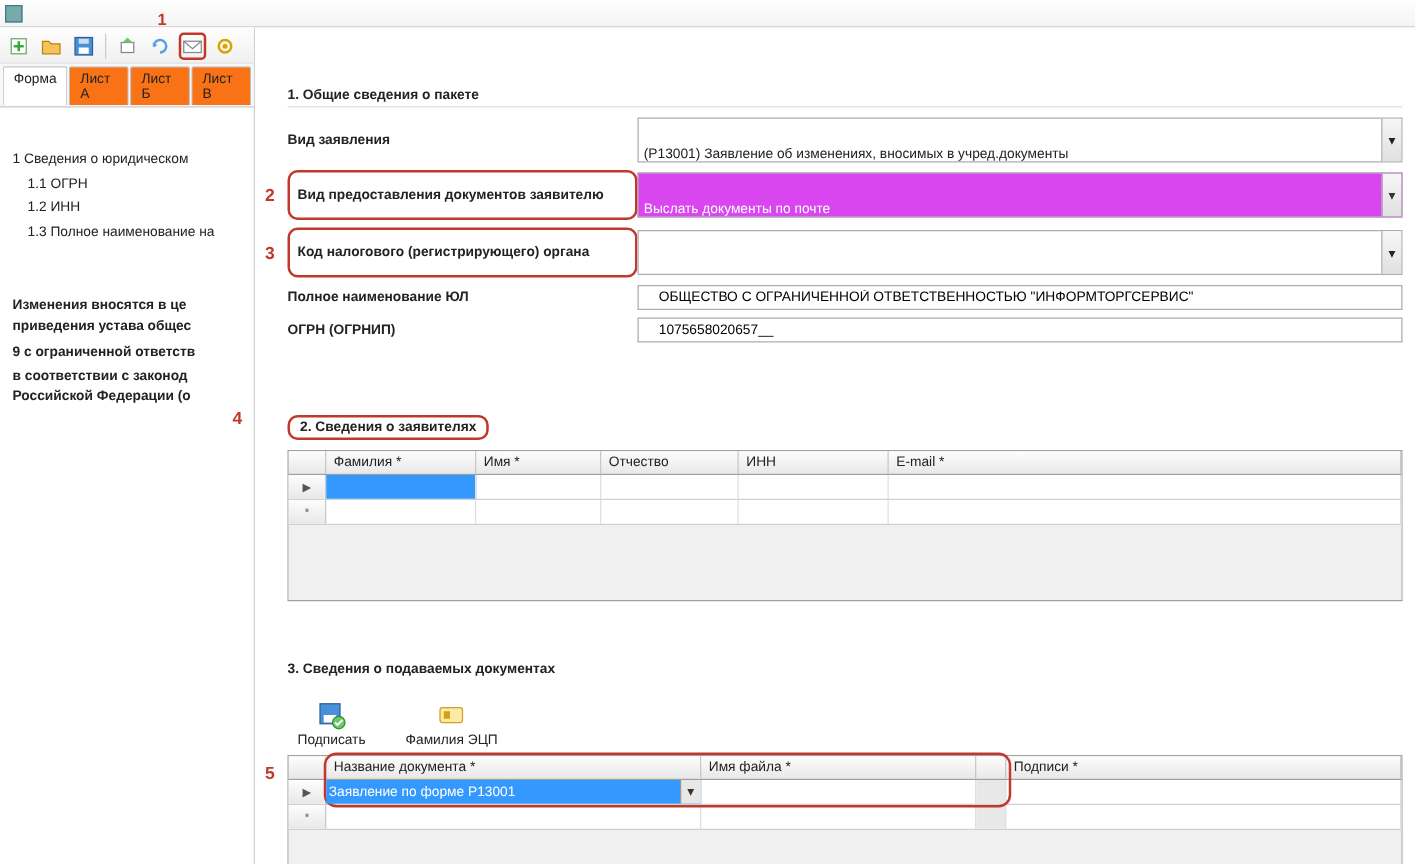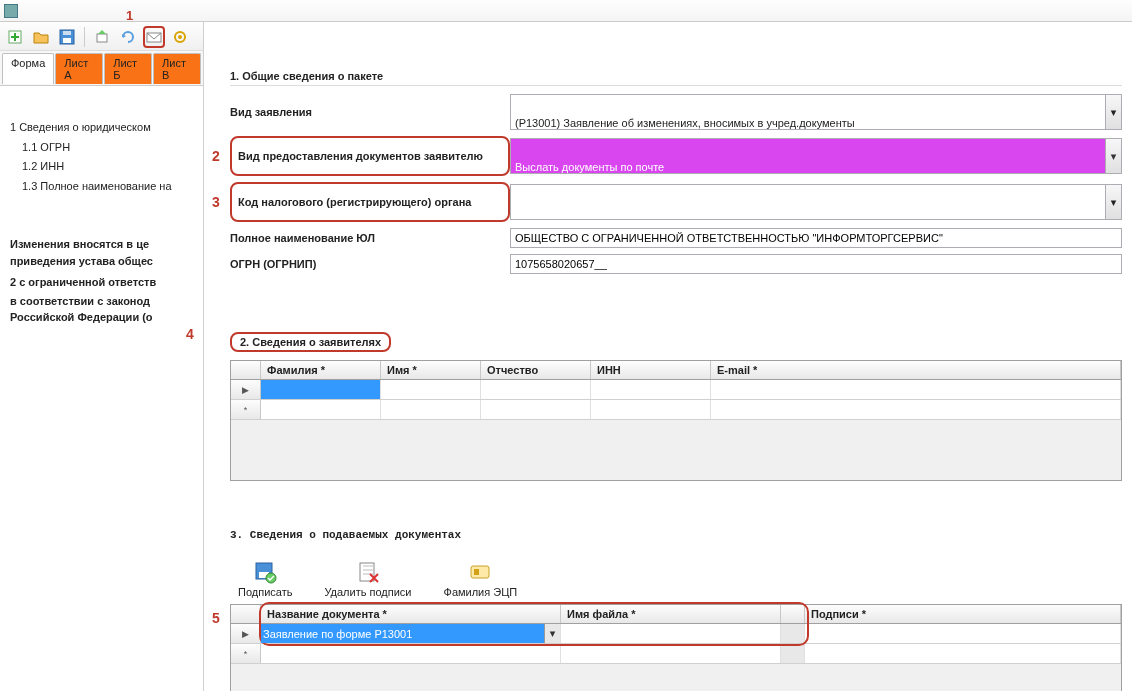--- a/index.html
+++ b/index.html
@@ -27,27 +27,27 @@
 .header { padding:6px 10px 4px 80px; font-size:13px; color:#333; text-align:left; border-bottom:1px solid #eee; }
 .right-toolbar { padding:4px 10px 4px 26px; border-bottom:1px solid #e4e4e4; display:flex; align-items:center; gap:4px; }
 .tool-btn { display:flex; flex-direction:column; align-items:center; padding:2px 6px; cursor:pointer; font-size:11px; }
 .tool-btn .ic { width:24px; height:24px; margin-bottom:2px; }
 .section { padding:8px 10px 4px 26px;margin-top:40px; }
 .section-title { font-weight:bold; font-size:11px; border-bottom:1px solid #ddd; padding-bottom:3px; margin-bottom:8px; }
 .section-title.red-box { border:2px solid #c0392b; border-radius:8px; padding:2px 8px; margin-bottom:8px; display:inline-block; }
 .form-row { display:flex; align-items:center; margin-bottom:6px; }
 .form-label { width:280px; font-weight:bold; font-size:11px; }
 .form-label.red-box { border:2px solid #c0392b; border-radius:8px; padding:12px 6px; }
-.form-input { flex:1; height:20px; border:1px solid #abadb3; padding:1px 4px; font-size:11px; background:#fff; }
+.form-input { flex:1; height:20px; border:1px solid #abadb3; padding:1px 16px; font-size:11px; background:#fff; }
 .form-select { flex:1; height:36px; border:1px solid #abadb3; font-size:11px; background:#fff; position:relative; display:flex; align-items:flex-end; padding-left:4px; }
 .form-select .dd { position:absolute; right:0; top:0; width:16px; height:100%; background:linear-gradient(#f7f7f7,#e0e0e0); border-left:1px solid #abadb3; display:flex; align-items:center; justify-content:center; }
 .form-select.sel-hl { background:#d946ef; color:#fff; }
 .grid { margin:0 10px 10px 26px; border:1px solid #a0a0a0; }
 .grid-header { display:flex; background:linear-gradient(#fdfdfd,#e8e8e8); border-bottom:1px solid #a0a0a0; }
-.grid-header .cell { border-right:1px solid #c8c8c8; padding:3px 6px; font-weight:bold; font-size:11px; }
+.grid-header .cell { border-right:1px solid #c8c8c8; padding:3px 6px; font-weight:normal; font-size:11px; }
 .grid-row { display:flex; background:#fff; border-bottom:1px solid #d0d0d0; height:20px; }
 .grid-row .cell { border-right:1px solid #e0e0e0; padding:1px 2px; overflow:hidden; }
 .grid-row .indicator { width:30px; background:linear-gradient(#fdfdfd,#e8e8e8); border-right:1px solid #c8c8c8; display:flex; align-items:center; justify-content:center; font-size:9px; color:#555; }
 .grid-body { background:#f0f0f0; }
 .grid-body-inner { height:60px; background:#f0f0f0; }
 .cell.sel { background:#3399ff; }
 .doc-toolbar { display:flex; gap:20px; padding:4px 10px 4px 28px; }
 .doc-grid-header .cell:nth-child(1){width:30px;} 
 .doc-sel-cell { background:#3399ff; color:#fff; display:flex; align-items:center; padding-left:4px; position:relative; }
 .doc-sel-cell .dd { position:absolute; right:0; top:0; width:16px; height:100%; background:#e8e8e8; border-left:1px solid #999; display:flex; align-items:center; justify-content:center; color:#333; }
@@ -120,21 +120,21 @@
       <div class="tab">Лист В</div>
     </div>
     <div class="tree">
       <div style="height:24px;"></div>
       <div class="tree-item l1">1  Сведения о юридическом</div>
       <div class="tree-item l2">1.1  ОГРН</div>
       <div class="tree-item l2">1.2  ИНН</div>
       <div class="tree-item l3">1.3  Полное наименование на</div>
       <div style="height:34px;"></div>
       <div class="tree-note">Изменения вносятся в це приведения устава общес</div>
-      <div class="tree-item l1" style="font-weight:bold;">2  с ограниченной ответств</div>
+      <div class="tree-item l1" style="font-weight:bold;">9  с ограниченной ответств</div>
       <div class="tree-note" style="padding-top:0;">в соответствии с законод Российской Федерации (о</div>
     </div>
   </div>
 
   <div class="right-pane">
 
     <div class="section">
       <div class="section-title">1. Общие сведения о пакете</div>
 
       <div class="form-row">
@@ -202,43 +202,33 @@
           <div class="cell" style="width:100px;"></div>
           <div class="cell" style="width:110px;"></div>
           <div class="cell" style="width:120px;"></div>
           <div class="cell" style="flex:1;"></div>
         </div>
         <div class="grid-body-inner"></div>
       </div>
     </div>
 
     <div class="section" style="padding-bottom:2px;">
-      <div class="section-title" style="border-bottom:none;font-family:Liberation Mono, monospace;">3. Сведения о подаваемых документах</div>
+      <div class="section-title" style="border-bottom:none;">3. Сведения о подаваемых документах</div>
     </div>
     <div class="doc-toolbar">
       <div class="tool-btn">
         <div class="ic">
             <svg width="24" height="24">
               <rect x="3" y="3" width="16" height="16" fill="#4a90d9" stroke="#2a60a0"></rect>
               <rect x="6" y="12" width="10" height="6" fill="#fff"></rect>
               <circle cx="18" cy="18" r="5" fill="#6c6" stroke="#383"></circle>
               <path d="M15 18 L17 20 L21 16" stroke="#fff" fill="none" stroke-width="1.5"></path>
             </svg>
           </div>
         <span>Подписать</span>
-      </div>
-      <div class="tool-btn">
-        <div class="ic">
-            <svg width="24" height="24">
-              <rect x="4" y="3" width="14" height="18" fill="#fff" stroke="#888"></rect>
-              <path d="M7 6 L17 6 M7 10 L17 10 M7 14 L17 14" stroke="#bbb"></path>
-              <path d="M14 14 L22 22 M22 14 L14 22" stroke="#d33" stroke-width="2"></path>
-            </svg>
-          </div>
-        <span>Удалить подписи</span>
       </div>
       <div class="tool-btn">
         <div class="ic">
             <svg width="24" height="24">
               <rect x="3" y="6" width="18" height="12" rx="2" fill="#ffe9a8" stroke="#c9a227"></rect>
               <rect x="6" y="9" width="5" height="6" fill="#d4a017"></rect>
             </svg>
           </div>
         <span>Фамилия ЭЦП</span>
       </div>

